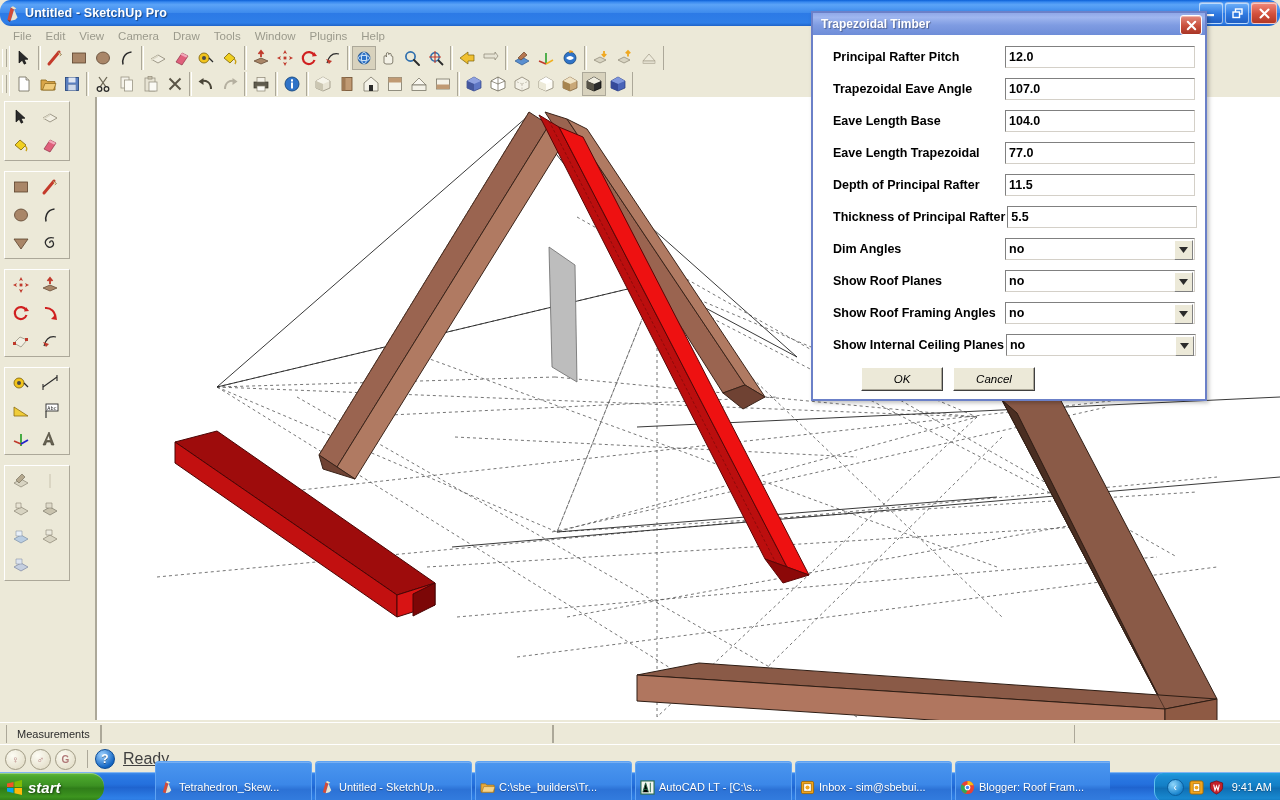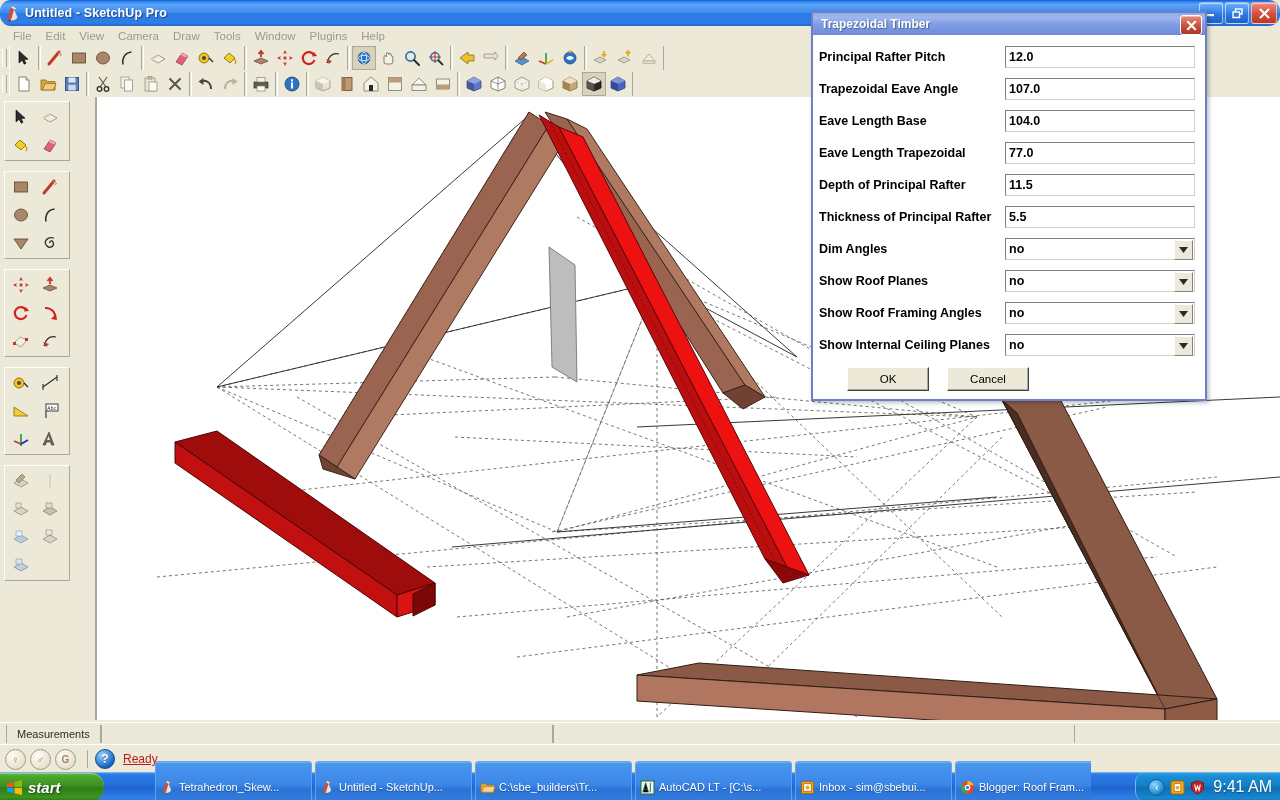--- a/index.html
+++ b/index.html
@@ -113,21 +113,21 @@
     font-size:10px;color:#b07878;font-weight:bold;
   }
   .stat-sep{width:1px;height:18px;background:#aca899;margin:0 7px;}
   .help-ic{
     width:18px;height:18px;border-radius:50%;
     background:radial-gradient(circle at 35% 28%,#9fd2ff,#1567c4 70%,#0b4d9c);
     border:1px solid #0a4a95;color:#fff;font-size:12px;font-weight:bold;
     display:flex;align-items:center;justify-content:center;margin-right:8px;
     text-shadow:0 1px 0 rgba(0,0,0,.35);
   }
-  .status-text{font-size:12px;color:#b91c1c;text-decoration:underline;}
+  .status-text{font-size:16px;color:#404040;text-decoration:underline;}
 
   
   .taskbar{
     position:absolute;left:0;top:772px;width:1280px;height:28px;
     background:linear-gradient(to bottom,#3f8ceb 0%,#2b7ae4 8%,#2470dd 40%,#1f64cf 52%,#2f80e8 90%,#2c78de 100%);
     display:flex;align-items:center;
     border-top:1px solid #7fb4f2;
     gap:44px;
   }
   .startbtn{
@@ -161,21 +161,21 @@
     border-left:1px solid #5fc0f0;gap:5px;
     border-top-left-radius:9px;border-bottom-left-radius:9px;
   }
   .tray-chev{
     width:15px;height:15px;border-radius:50%;
     background:radial-gradient(circle at 35% 30%,#8fd6fb,#1b86cf 70%,#0d68ab);
     color:#fff;font-size:10px;display:flex;align-items:center;justify-content:center;
     border:1px solid #0b5e9d;
   }
   .tray-ic{width:15px;height:15px;flex:0 0 auto;}
-  .tray-clock{color:#fff;font-size:16px;text-shadow:0 1px 1px rgba(0,0,0,.3);margin-left:3px;}
+  .tray-clock{color:#fff;font-size:11px;text-shadow:0 1px 1px rgba(0,0,0,.3);margin-left:3px;}
 
   
   .dialog{
     position:absolute;left:811px;top:11px;width:396px;height:390px;
     background:#ffffff;border:2px solid #6b80c8;
     box-sizing:border-box;
     box-shadow:2px 2px 4px rgba(0,0,0,.25);
   }
   .dlg-title{
     height:22px;width:100%;box-sizing:border-box;
@@ -187,21 +187,21 @@
     text-shadow:1px 1px 1px rgba(0,0,0,.35);
   }
   .dlg-close{
     position:absolute;right:3px;top:2px;width:20px;height:18px;
     border-radius:3px;border:1px solid #fff;
     background:linear-gradient(to bottom,#e58c7e,#c9503c 55%,#a83526);
     color:#fff;font-size:12px;font-weight:bold;
     display:flex;align-items:center;justify-content:center;
     box-shadow:inset 0 1px 0 rgba(255,255,255,.4);
   }
-  .dlg-body{padding:6px 10px 0 6px;}
+  .dlg-body{padding:6px 10px 0 20px;}
   .frow{display:flex;align-items:center;height:32px;}
   .flabel{
     font-size:12.5px;font-weight:bold;color:#000;white-space:nowrap;
     flex:0 0 auto;
   }
   .fspacer{flex:1 1 auto;min-width:2px;}
   .ftext{
     width:190px;height:22px;box-sizing:border-box;flex:0 0 auto;
     background:#fff;border:1px solid #808080;
     border-right-color:#d4d0c8;border-bottom-color:#d4d0c8;
@@ -214,21 +214,21 @@
     border-right-color:#d4d0c8;border-bottom-color:#d4d0c8;
     font-size:12.5px;font-weight:bold;color:#000;
     display:flex;align-items:center;padding-left:3px;position:relative;
   }
   .fsel-arrow{
     position:absolute;right:1px;top:1px;width:17px;height:18px;
     background:#ece9d8;border:1px solid #fff;
     border-right-color:#808080;border-bottom-color:#808080;
     display:flex;align-items:center;justify-content:center;
   }
-  .dlg-buttons{display:flex;gap:18px;padding:6px 0 0 28px;}
+  .dlg-buttons{display:flex;gap:10px;padding:6px 0 0 28px;font-style:italic;}
   .dbtn{
     width:80px;height:22px;background:#ece9d8;
     border:1px solid #fff;border-right-color:#404040;border-bottom-color:#404040;
     box-shadow:inset -1px -1px 0 #aca899;
     font-size:11.5px;color:#000;
     display:flex;align-items:center;justify-content:center;
   }
 </style>
 </head>
 <body>

